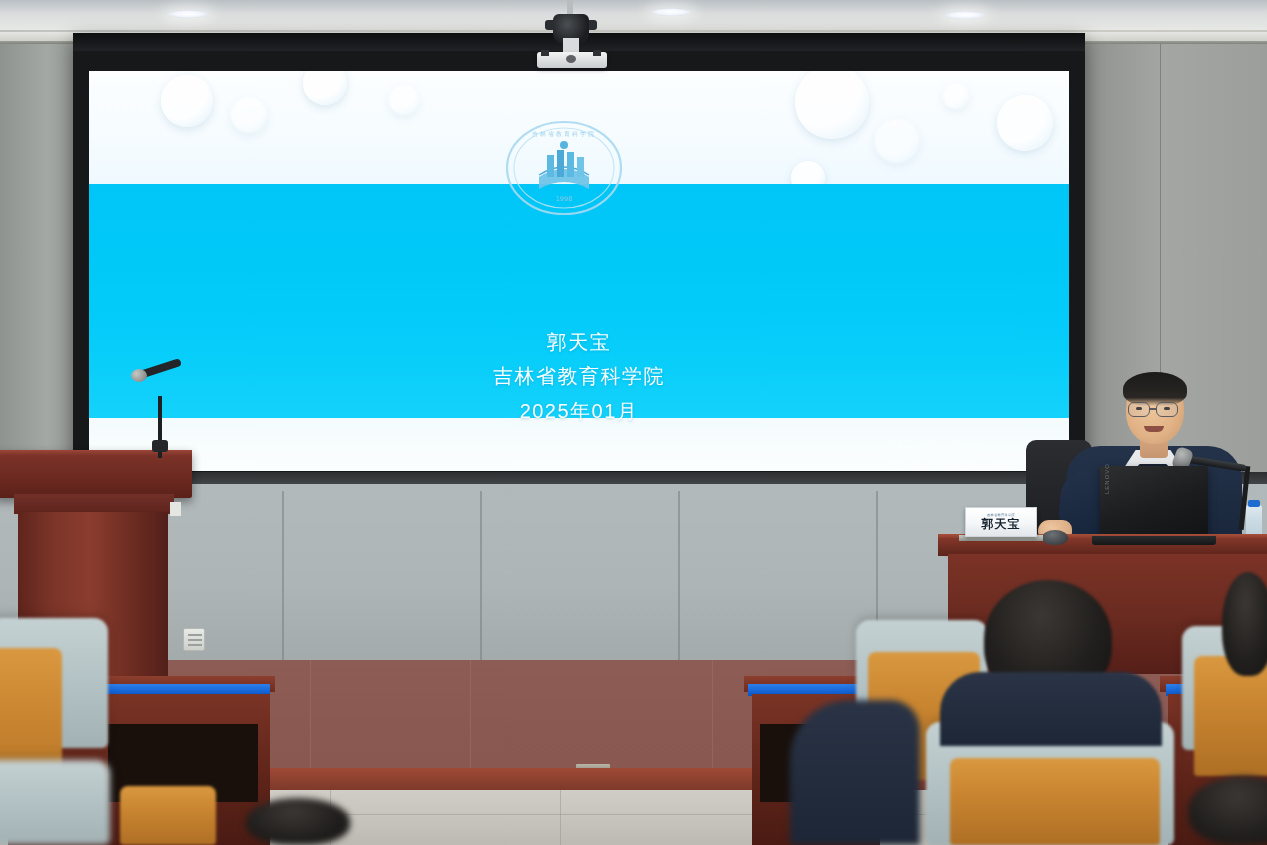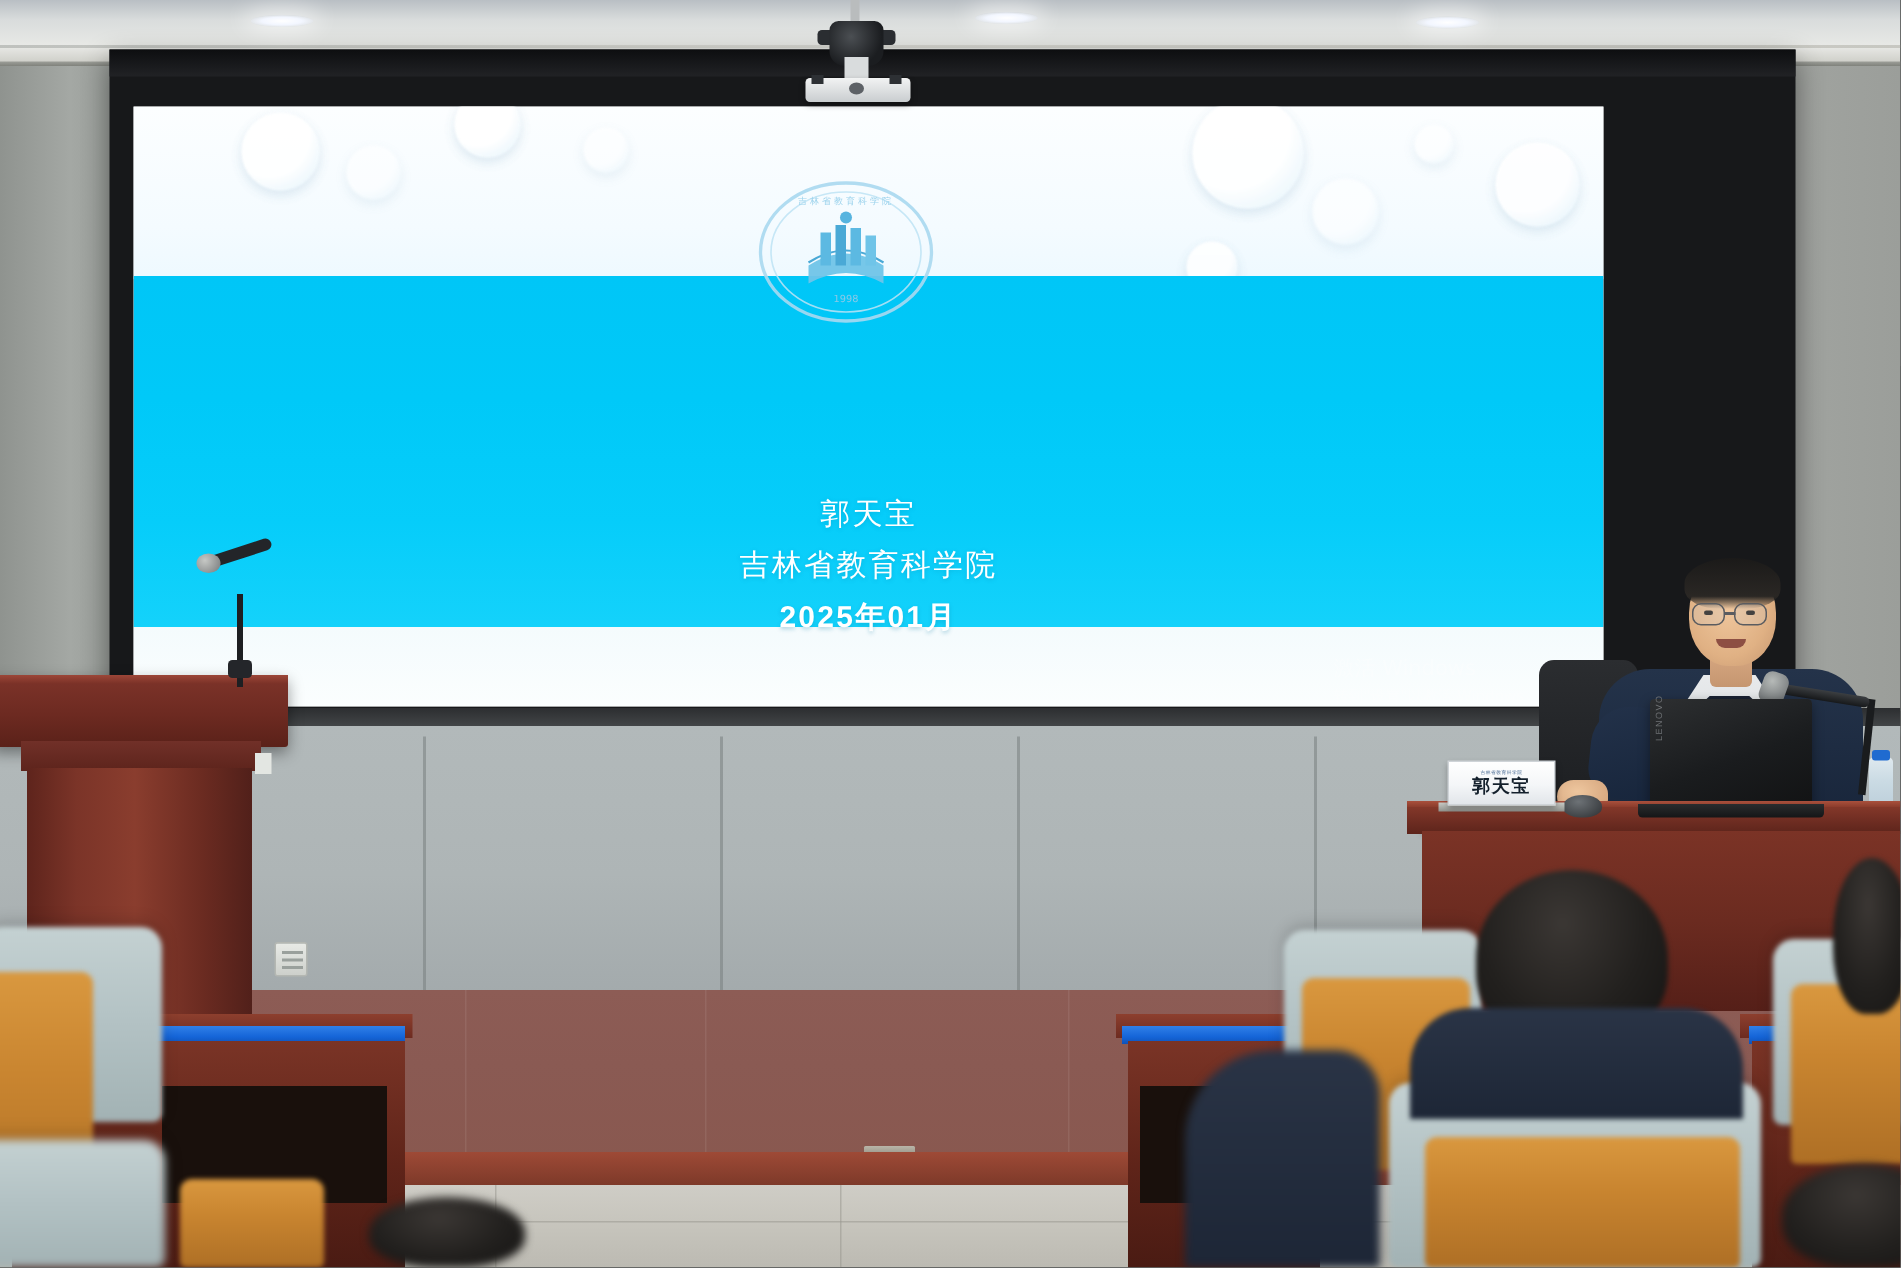--- a/index.html
+++ b/index.html
@@ -45,21 +45,21 @@
   .wall-right-col {
     position:absolute; left:1080px; top:44px; width:187px; height:430px;
     background:linear-gradient(90deg,#8e918d,#a3a6a2 45%,#9b9e9a);
   }
   .wall-seam {
     position:absolute; width:1px; background:rgba(60,62,58,.35);
   }
 
   
   .screen-frame {
-    position:absolute; left:73px; top:33px; width:1124px; height:452px;
+    position:absolute; left:73px; top:33px; width:1012px; height:452px;
     background:#17181a;
     box-shadow:0 6px 18px rgba(0,0,0,.45);
   }
   .screen-frame::after{
     content:""; position:absolute; left:0; top:0; width:100%; height:18px;
     background:linear-gradient(180deg,#0d0e10,#212225);
   }
   .screen-inner {
     position:absolute; left:16px; top:38px; width:980px; height:400px;
     background:#ffffff; overflow:hidden;
@@ -104,21 +104,21 @@
     text-shadow:0 0 10px rgba(255,255,255,.45), 0 2px 3px rgba(0,120,160,.35);
   }
   .slide-sub {
     position:absolute; left:0; width:100%; text-align:center;
     font-family:"DejaVu Sans", sans-serif;
     color:#ffffff; font-size:20px; letter-spacing:1.5px;
     text-shadow:0 1px 3px rgba(0,120,160,.3);
   }
   .sub1 { top:258px; }
   .sub2 { top:292px; }
-  .sub3 { top:327px; font-family:"Liberation Sans","DejaVu Sans",sans-serif;font-weight:bold;}
+  .sub3 { top:327px; font-family:"Liberation Sans","DejaVu Sans",sans-serif;}
 
   
   .watermark {
     position:absolute; left:800px; top:366px; width:190px;
     color:rgba(255,255,255,.30);
     font-family:"DejaVu Sans", sans-serif;
     line-height:1.35; text-align:left; pointer-events:none;
   }
   .wm-title { font-size:14px; }
   .wm-sub { font-size:10px; margin-top:2px; }

